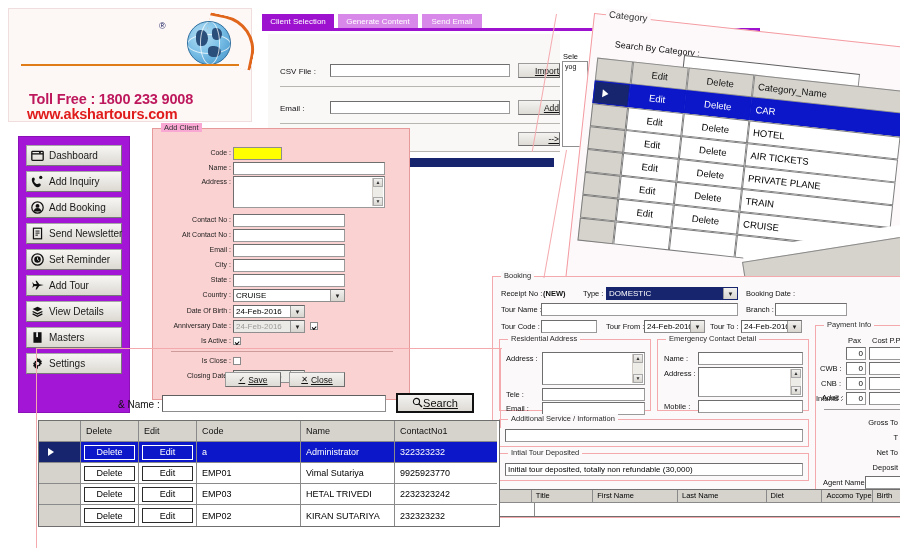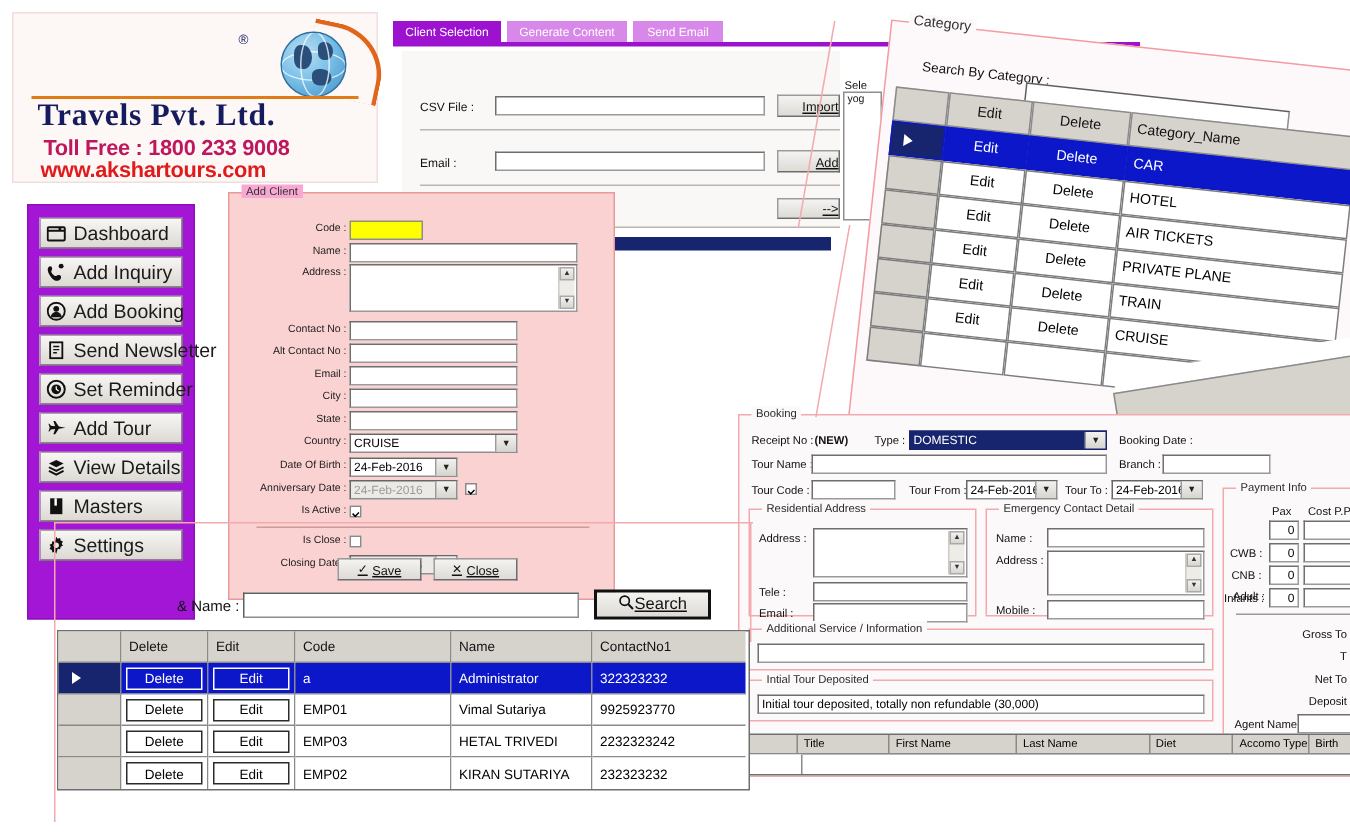--- a/index.html
+++ b/index.html
@@ -85,21 +85,21 @@
 
   
   .side{position:absolute;left:18px;top:136px;width:110px;height:275px;background:#a416d6;border:1px solid #8c10b8;}
   .sitem{
     position:absolute;left:7px;width:96px;height:21px;
     background:linear-gradient(#f7f6f4,#dcd9d2);
     border:1px solid #a6a6a6;border-bottom-color:#767676;border-right-color:#767676;
     display:flex;align-items:center;box-sizing:border-box;padding-left:3px;cursor:default;
   }
   .sitem .ic{width:15px;height:15px;flex:0 0 15px;display:flex;align-items:center;justify-content:center;color:#111;}
-  .sitem .tx{font-size:13px;color:#1a1a1a;margin-left:4px;white-space:nowrap;}
+  .sitem .tx{font-size:10px;color:#1a1a1a;margin-left:4px;white-space:nowrap;}
 
   
   .tabwrap{position:absolute;left:262px;top:14px;width:372px;height:14px;}
   .tab{
     position:absolute;top:0;height:14px;background:#d788e8;color:#fff;font-size:8px;
     display:flex;align-items:center;justify-content:center;padding:0 6px;box-sizing:border-box;white-space:nowrap;cursor:default;
   }
   .tab.sel{background:#9d12cf;}
   .tabline{position:absolute;left:262px;top:28px;width:498px;height:3px;background:#9d12cf;}
 
@@ -177,21 +177,20 @@
 
   <div class="logo">
     <div class="reg">®</div>
     <div class="globe">
       <div class="cont" style="left:8px;top:8px;width:12px;height:16px;"></div>
       <div class="cont" style="left:24px;top:6px;width:10px;height:12px;"></div>
       <div class="cont" style="left:20px;top:24px;width:13px;height:11px;"></div>
     </div>
     <div class="swoosh"></div>
     <div class="rule"></div>
-    <div class="tp">Travels Pvt. Ltd.</div>
     <div class="tf">Toll Free : 1800 233 9008</div>
     <div class="ws">www.akshartours.com</div>
   </div>
 
   <div class="side">
     <div class="sitem" style="top:8px">
       <span class="ic">
         <svg width="13" height="13" viewBox="0 0 16 16">
             <rect x="1" y="3" width="14" height="11" rx="1" fill="none" stroke="#111" stroke-width="1.6"></rect>
             <path d="M1 6h14" stroke="#111" stroke-width="1.6"></path>

